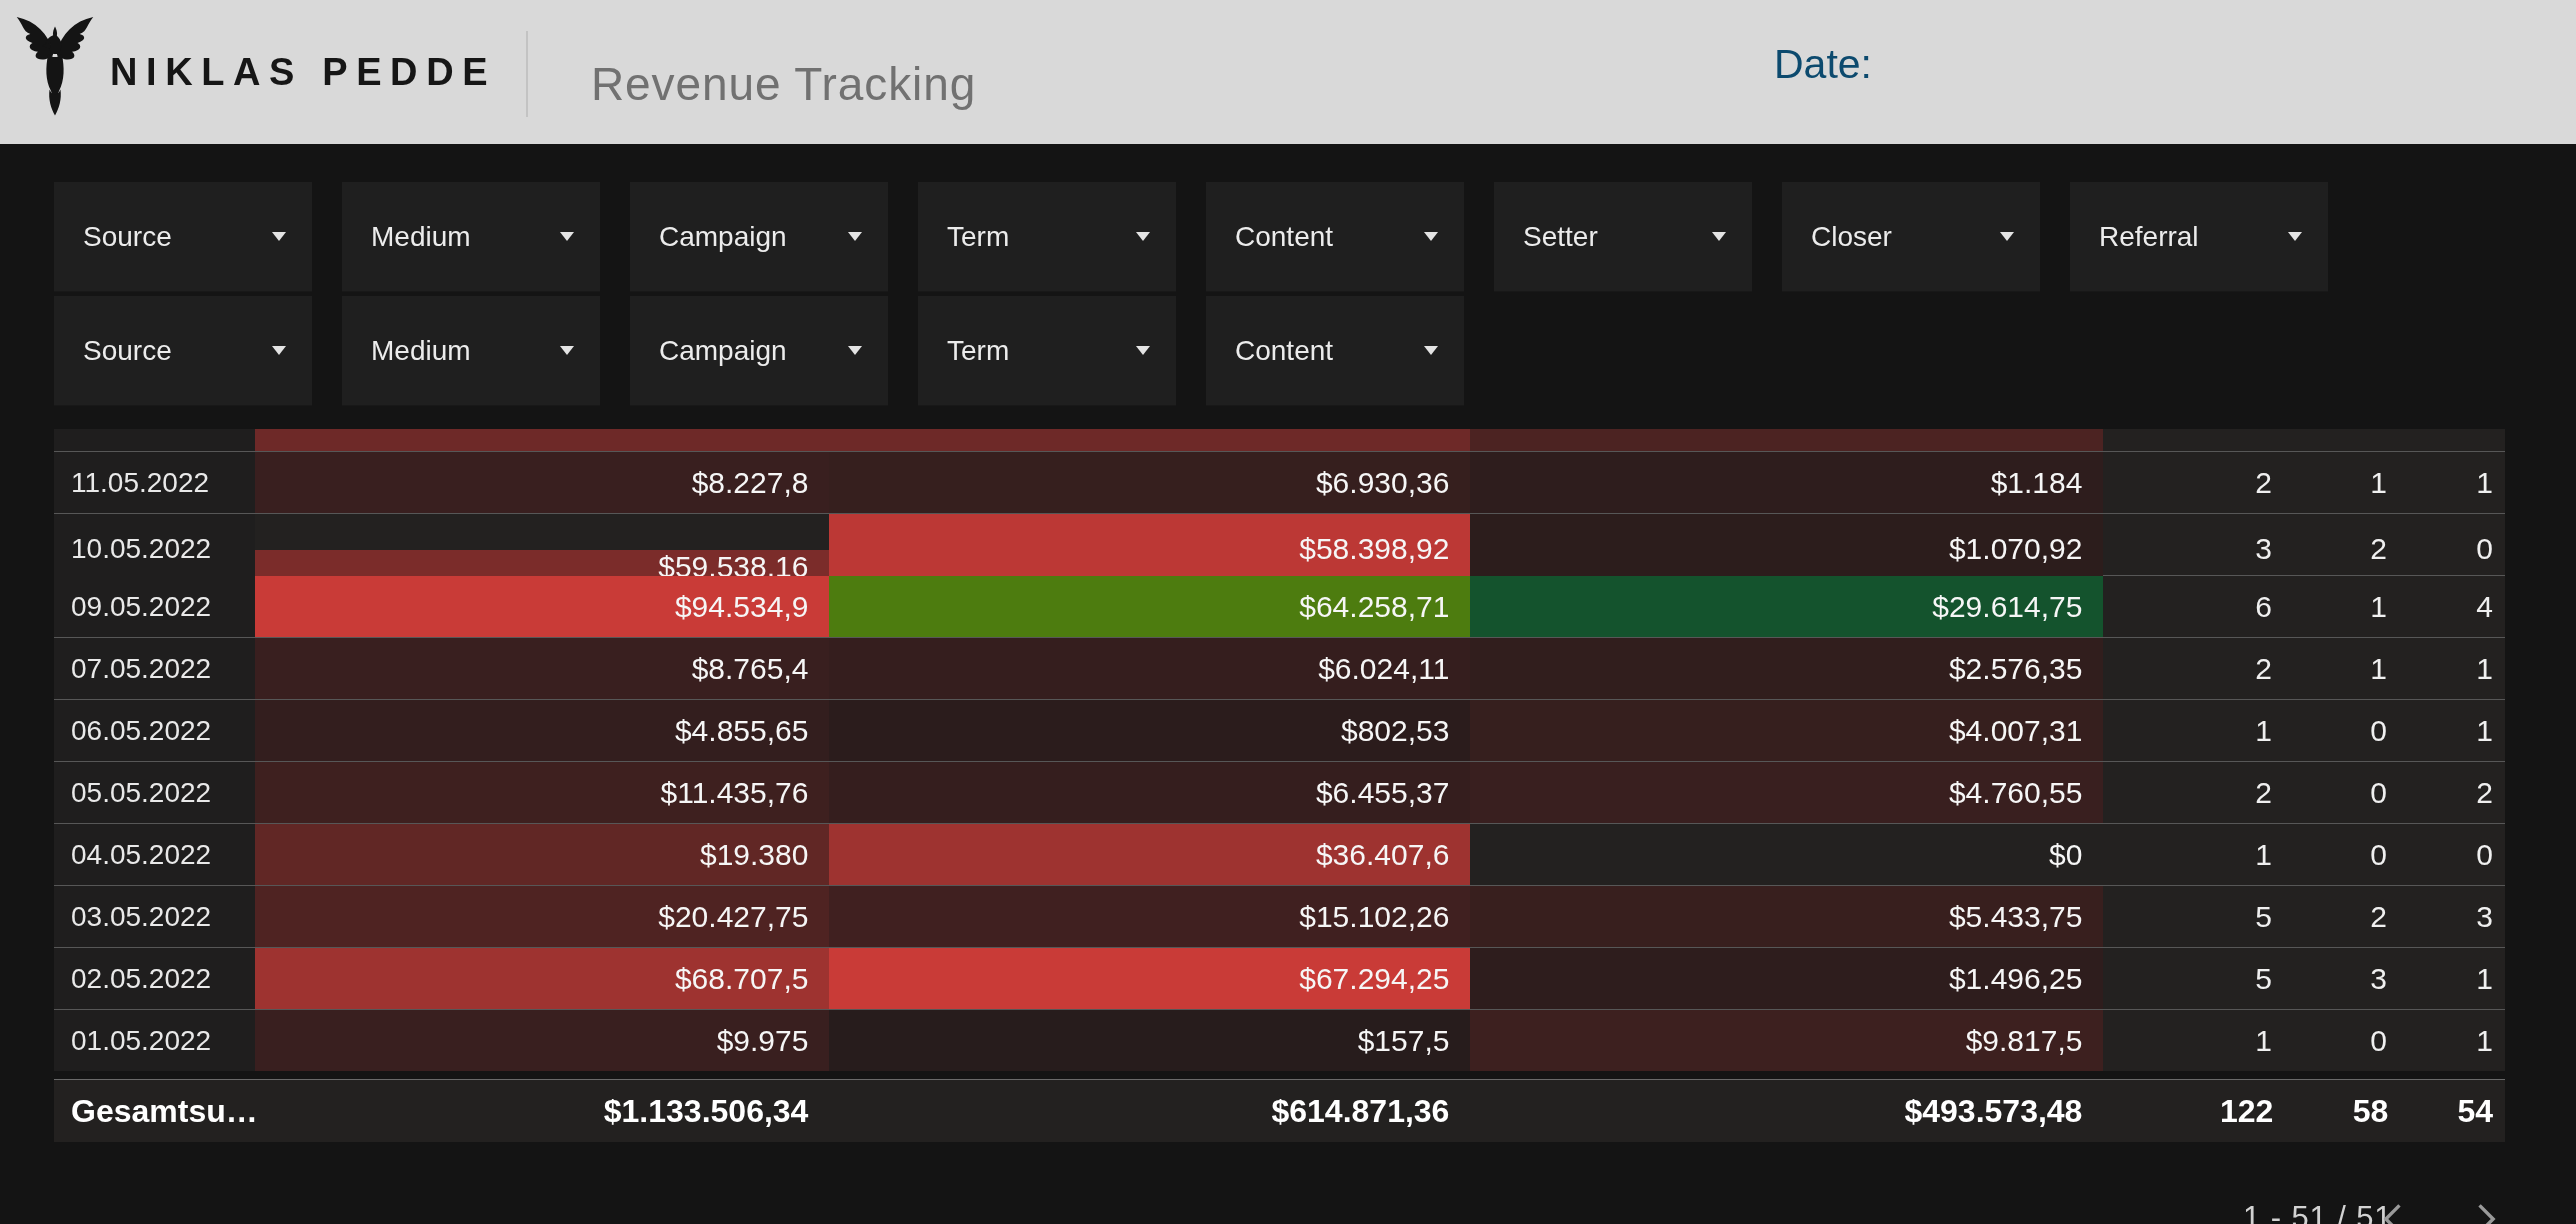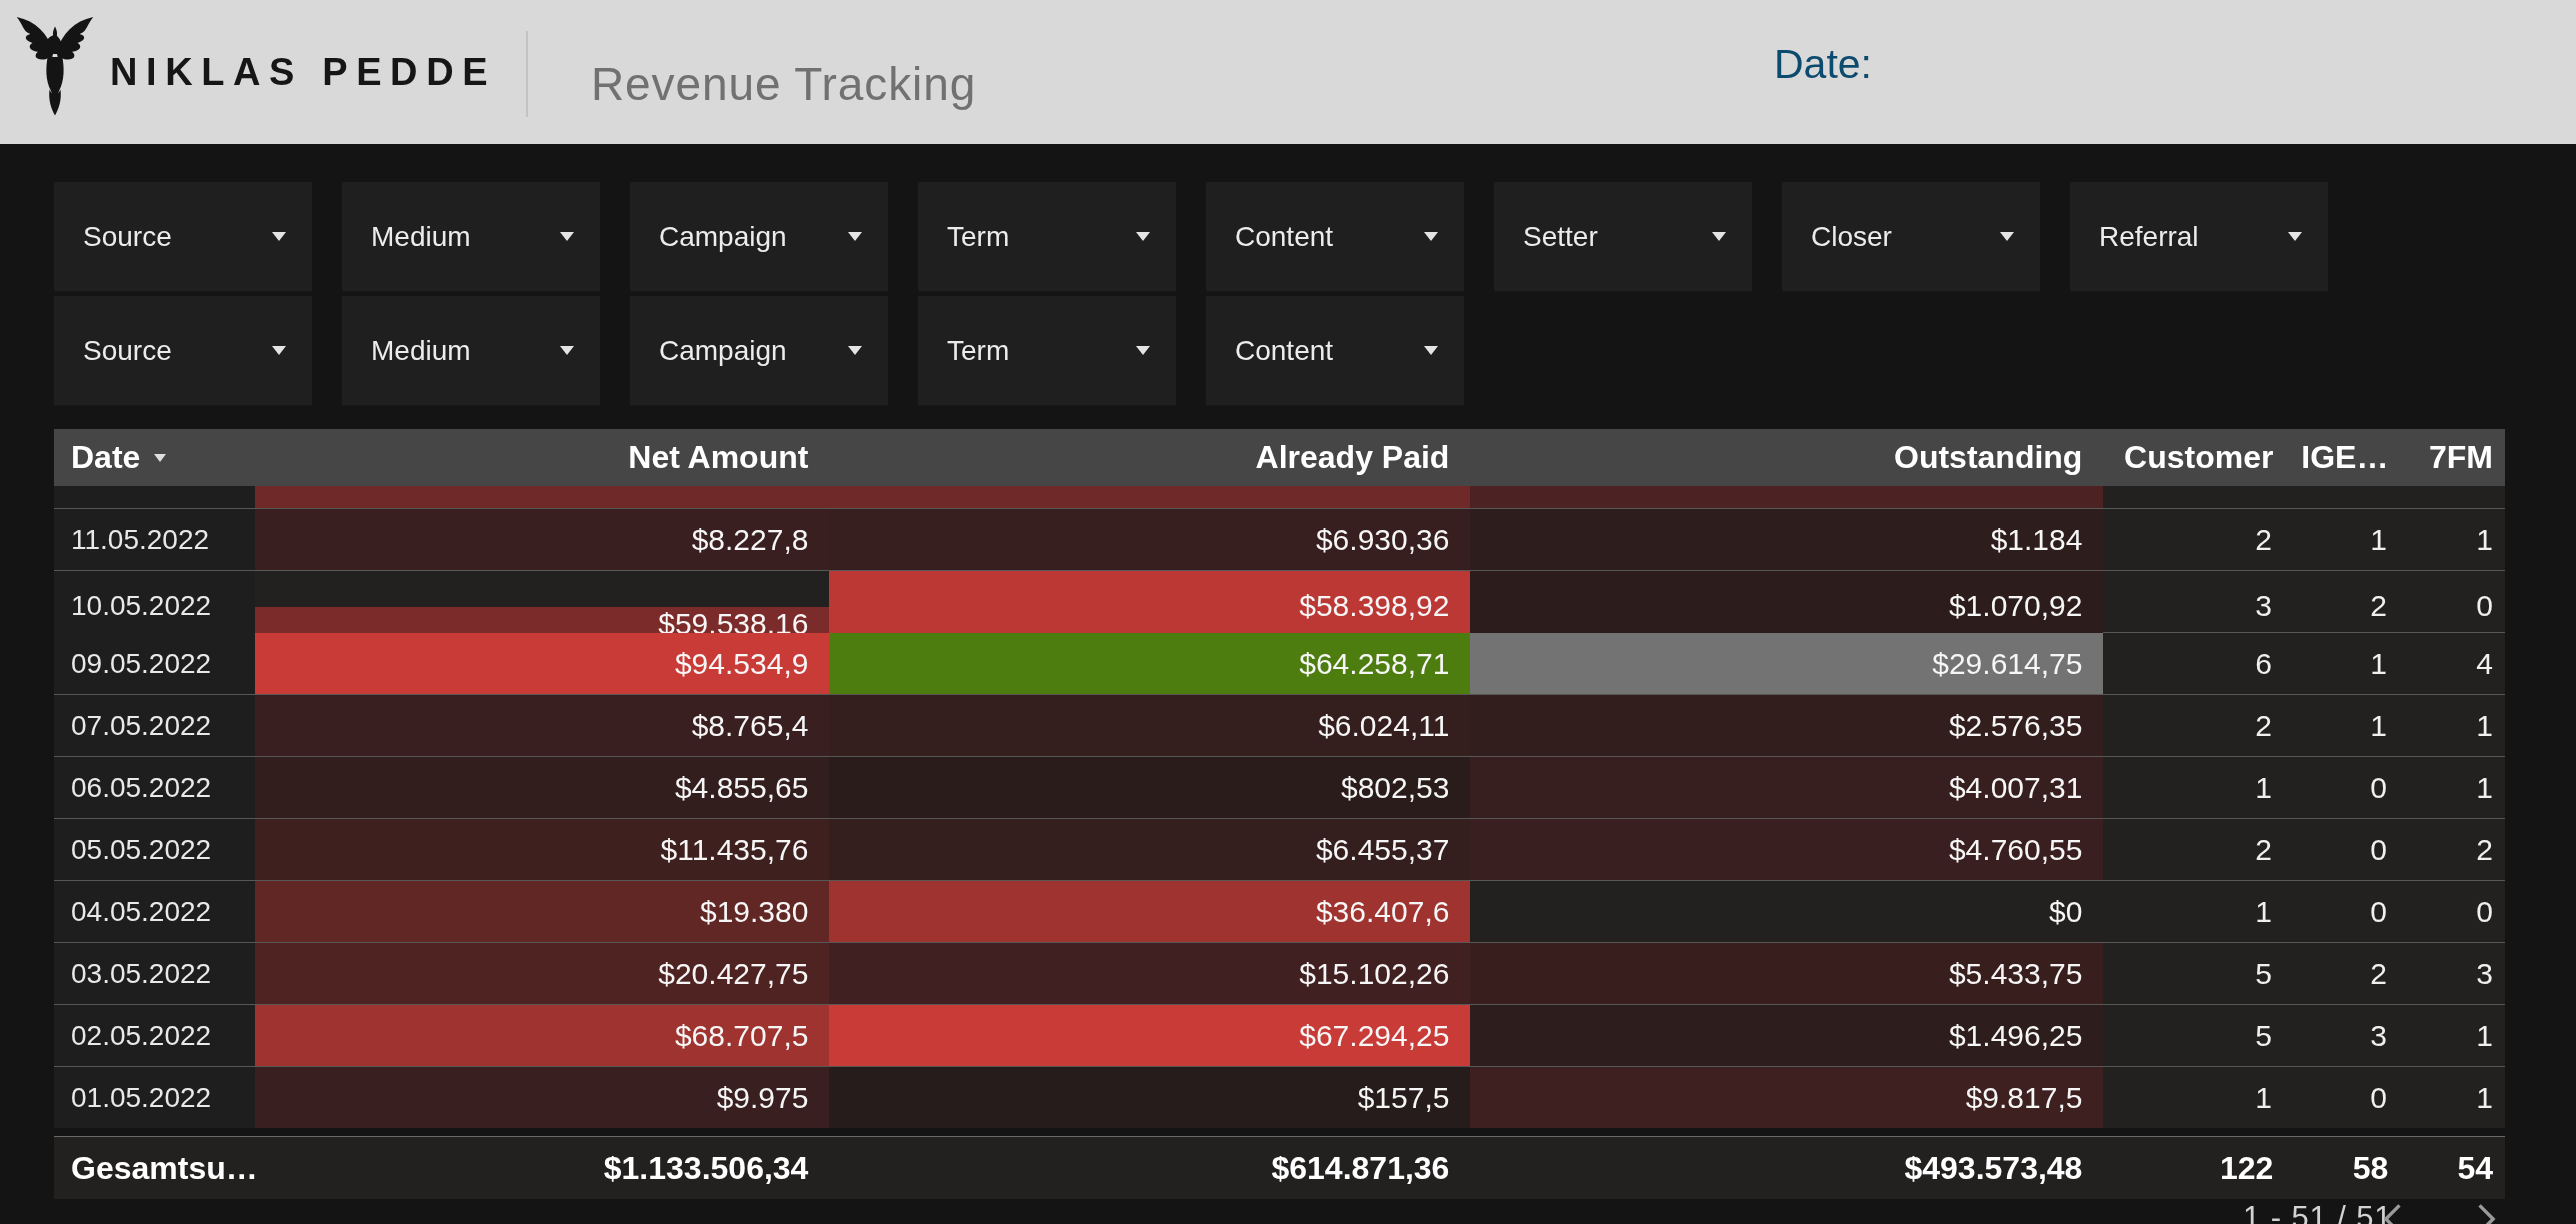--- a/index.html
+++ b/index.html
@@ -188,32 +188,20 @@
       <span class="label">Term</span>
       <span class="caret"></span>
     </div>
     <div class="filter-box">
       <span class="label">Content</span>
       <span class="caret"></span>
     </div>
   </div>
 
 <div class="table">
-  <div class="grid thead">
-    <div class="h-date">
-      <span>Date</span>
-      <span class="sort-arrow"></span>
-    </div>
-    <div>Net Amount</div>
-    <div>Already Paid</div>
-    <div>Outstanding</div>
-    <div>Customer</div>
-    <div>IGE…</div>
-    <div class="h-last">7FM</div>
-  </div>
 
   <div class="tbody" id="table-body">
       <div class="grid trow partial">
         <div class="cell-date"></div>
         <div class="cell-num" style="background: rgb(110, 41, 40);"></div>
         <div class="cell-num" style="background: rgb(110, 41, 40);"></div>
         <div class="cell-num" style="background: rgb(76, 35, 34);"></div>
         <div class="cell-count"></div>
         <div class="cell-count"></div>
         <div class="cell-count last"></div>
@@ -233,21 +221,21 @@
         <div class="cell-num" style="background: rgb(188, 56, 53);">$58.398,92</div>
         <div class="cell-num" style="background: rgb(44, 29, 28);">$1.070,92</div>
         <div class="cell-count">3</div>
         <div class="cell-count">2</div>
         <div class="cell-count last">0</div>
       </div>
       <div class="grid trow">
         <div class="cell-date">09.05.2022</div>
         <div class="cell-num" style="background: rgb(201, 59, 55);">$94.534,9</div>
         <div class="cell-num" style="background: #4d7c0f;">$64.258,71</div>
-        <div class="cell-num" style="background: #737373; padding-left: 40px;">$29.614,75</div>
+        <div class="cell-num" style="background: #14532d; padding-left: 40px;">$29.614,75</div>
         <div class="cell-count">6</div>
         <div class="cell-count">1</div>
         <div class="cell-count last">4</div>
       </div>
       <div class="grid trow">
         <div class="cell-date">07.05.2022</div>
         <div class="cell-num" style="background: rgb(57, 31, 31);">$8.765,4</div>
         <div class="cell-num" style="background: rgb(53, 30, 30);">$6.024,11</div>
         <div class="cell-num" style="background: rgb(49, 30, 29);">$2.576,35</div>
         <div class="cell-count">2</div>

